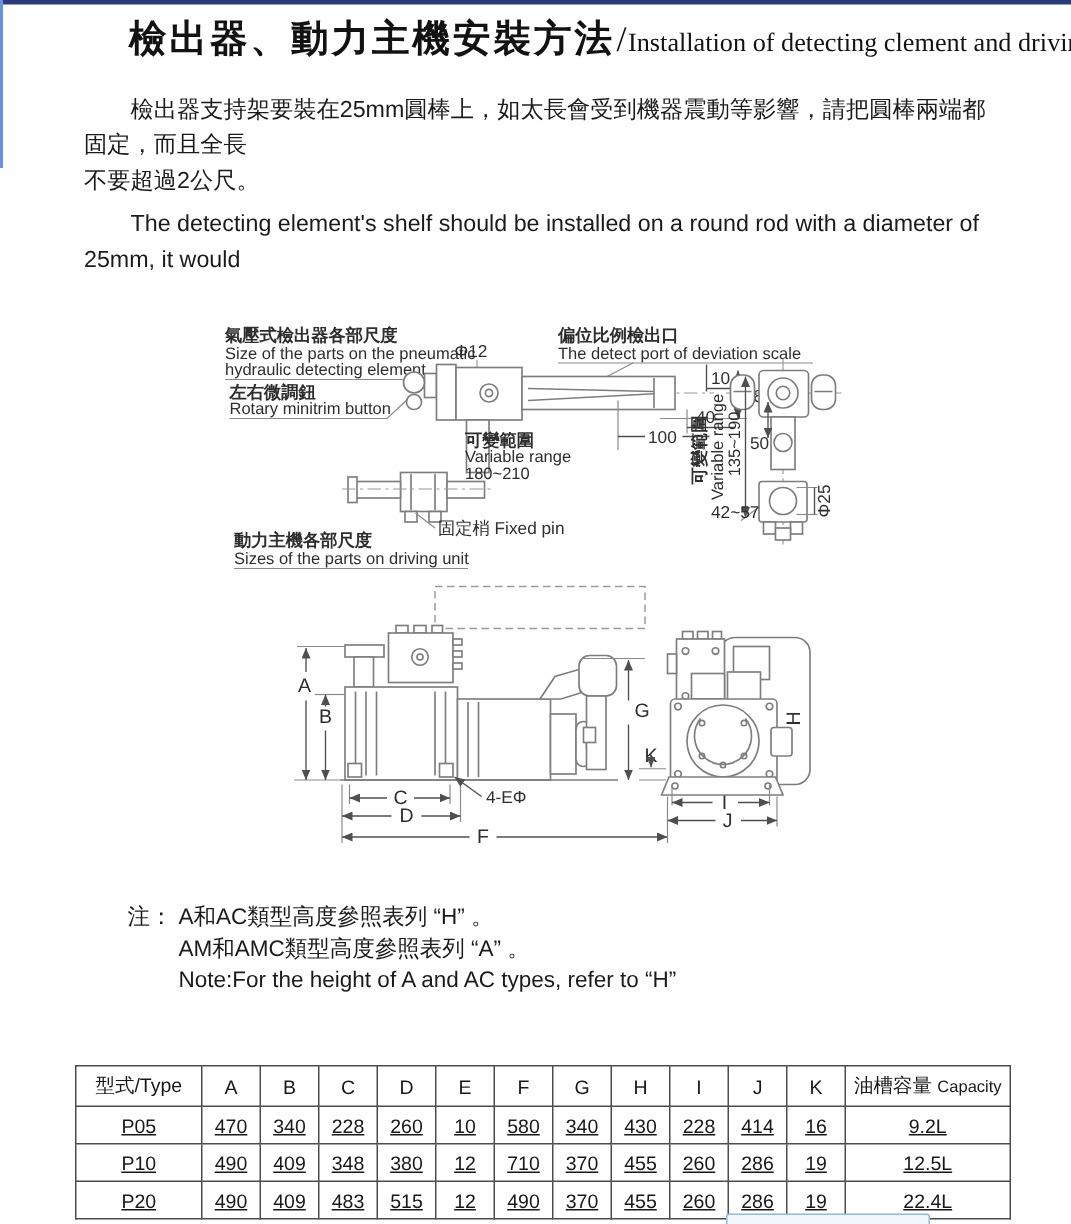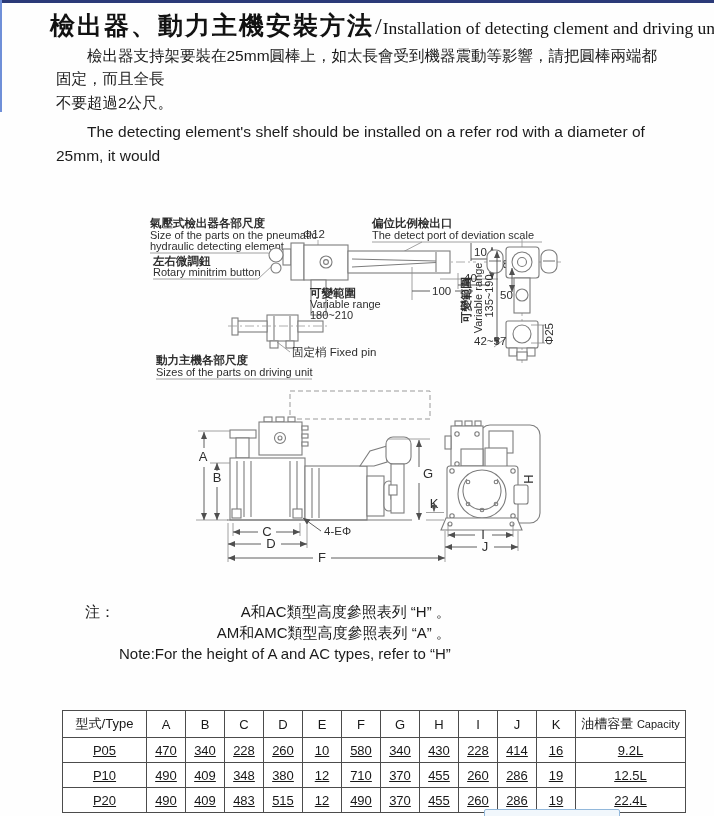--- a/index.html
+++ b/index.html
@@ -3,48 +3,48 @@
 <meta charset="utf-8">
 <style>
   html,body{margin:0;padding:0;background:#e8e8e8;}
   .page{position:relative;width:714px;height:816px;background:#fefefe;overflow:hidden;
         font-family:"Liberation Sans",sans-serif;color:#1c1c1c;margin:0 auto;}
   .topbar{position:absolute;left:0;top:0;width:714px;height:3px;background:#2b3a78;}
   .leftline{position:absolute;left:0;top:0;width:2px;height:112px;background:#6f8fd8;}
 
   .title{position:absolute;left:50px;top:9px;white-space:nowrap;
          font-family:"Liberation Serif","DejaVu Serif",serif;color:#121212;}
-  .title-zh{font-size:25px;font-weight:700;letter-spacing:2px;}
+  .title-zh{font-size:25px;font-weight:700;letter-spacing:2px;margin-left:36px;}
   .title-slash{font-size:24px;font-weight:400;padding:0 1px;}
   .title-en{font-size:17.5px;}
 
-  .intro{position:absolute;left:56px;top:44px;width:606px;font-size:15.5px;
+  .intro{position:absolute;left:56px;top:62px;width:606px;font-size:15.5px;
          line-height:23.4px;color:#1b1b1b;}
   .intro .indent{text-indent:2em;}
   .intro .gap{margin-top:6px;}
 
   .diagram-svg{position:absolute;left:140px;top:205px;}
   .diagram-svg text{fill:#2e2e2e;font-family:"Liberation Sans",sans-serif;}
   .lblzh{font-size:11.5px;font-weight:700;}
   .lbl{font-size:11px;}
   .dim{font-size:11.5px;}
   .letter{font-size:13px;}
   .mech{fill:none;stroke:#7d7d7d;stroke-width:1.1;}
   .mechf{fill:#ffffff;stroke:#7d7d7d;stroke-width:1.1;}
   .thin{fill:none;stroke:#8a8a8a;stroke-width:0.8;}
   .dimline{fill:none;stroke:#4f4f4f;stroke-width:0.9;}
   .cl{fill:none;stroke:#9a9a9a;stroke-width:0.8;stroke-dasharray:9 3 2 3;}
   .dash{fill:none;stroke:#9a9a9a;stroke-width:1;stroke-dasharray:5 3;}
 
   .notes{position:absolute;left:85px;top:601px;font-size:15px;line-height:21.2px;
          color:#1b1b1b;display:flex;}
   .notes-prefix{flex:none;}
-  .notes-lines{margin-left:4px;text-align:right;}
-
-  .spec-table{position:absolute;left:62px;top:710px;width:623px;border-collapse:collapse;
+  .notes-lines{margin-left:4px;}
+
+  .spec-table{position:absolute;left:50px;top:710px;width:623px;border-collapse:collapse;
               table-layout:fixed;background:#fff;}
   .spec-table th,.spec-table td{border:1px solid #4c4c4c;text-align:center;vertical-align:middle;
               font-weight:400;font-size:13px;color:#181818;padding:0;}
   .spec-table th{height:26px;}
   .spec-table td{height:24px;text-decoration:underline;}
   .cap-en{font-size:11px;}
   .cap-val{font-size:12px;}
 
   .artifact{position:absolute;left:484px;top:809px;width:134px;height:12px;
             background:#f1f7fc;border:1px solid #92b8db;border-radius:2px;}
@@ -56,21 +56,21 @@
   <div class="topbar"></div>
   <div class="leftline"></div>
 
   <div class="title">
     <span class="title-zh">檢出器、動力主機安裝方法</span><span class="title-slash">/</span><span class="title-en">Installation of detecting clement and driving unit</span>
   </div>
 
   <div class="intro">
     <div class="indent">檢出器支持架要裝在25mm圓棒上，如太長會受到機器震動等影響，請把圓棒兩端都固定，而且全長</div>
     <div>不要超過2公尺。</div>
-    <div class="indent gap">The detecting element's shelf should be installed on a refer rod with a diameter of 25mm, it would</div>
+    <div class="indent gap">The detecting element's shelf should be installed on a round rod with a diameter of 25mm, it would</div>
   </div>
 
   <svg class="diagram-svg" width="574" height="392" viewBox="0 0 574 392">
     <defs>
       <marker id="arw" markerWidth="8" markerHeight="6" refX="7" refY="3" orient="auto-start-reverse" markerUnits="userSpaceOnUse">
         <path d="M0,0 L7,3 L0,6 Z" fill="#4f4f4f"></path>
       </marker>
     </defs>
 
     <g>

